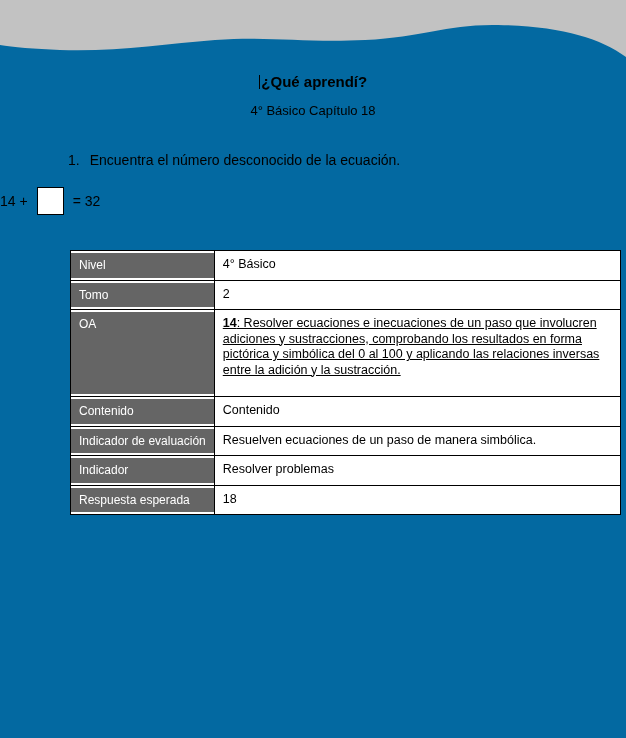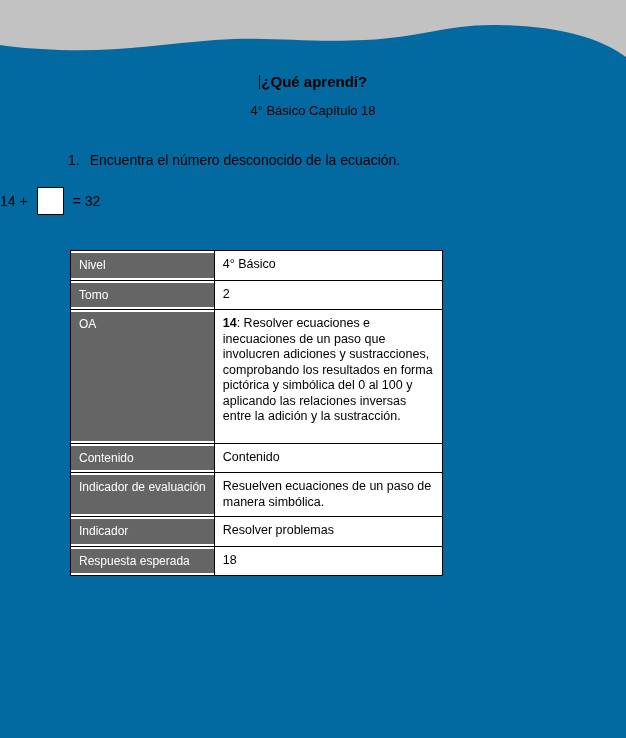--- a/index.html
+++ b/index.html
@@ -62,21 +62,21 @@
   .answer-box {
     width: 27px;
     height: 28px;
     border: 1px solid #000;
     background: #fff;
     margin: 0 9px;
   }
   .info-table {
     position: absolute;
     top: 250px; left: 70px;
-    width: 373px;
+    width: 551px;
     border-collapse: collapse;
     font-size: 12.5px;
     line-height: 15.5px;
   }
   .info-table td {
     border: 1px solid #000;
     vertical-align: top;
   }
   td.lbl {
     width: 140px;
@@ -85,21 +85,21 @@
     box-shadow: inset 0 2px 0 #ffffff, inset 0 -2px 0 #ffffff;
     padding: 7px 8px 6px 8px;
     white-space: nowrap;
     font-size: 12px;
   }
   td.val {
     background: #ffffff;
     padding: 6px 6px 6px 8px;
     margin-top: 20px;
   }
-  tr.row-oa td.val { padding-bottom: 18px; }
+  tr.row-oa td.val { padding-bottom: 18px; text-decoration: underline; }
   .bold { font-weight: bold; }
 </style>
 </head>
 <body>
 
 <div class="page">
 
   <svg class="wave-svg" viewBox="0 0 626 70" preserveAspectRatio="none">
     <path d="M0,0 H626 V57 C600,38 560,26 498,25 C446,24 425,37 365,40 C305,43 270,36 215,40 C165,44 115,52 60,50 C35,49 12,47 0,45 Z" fill="#c2c2c2"></path>
   </svg>

